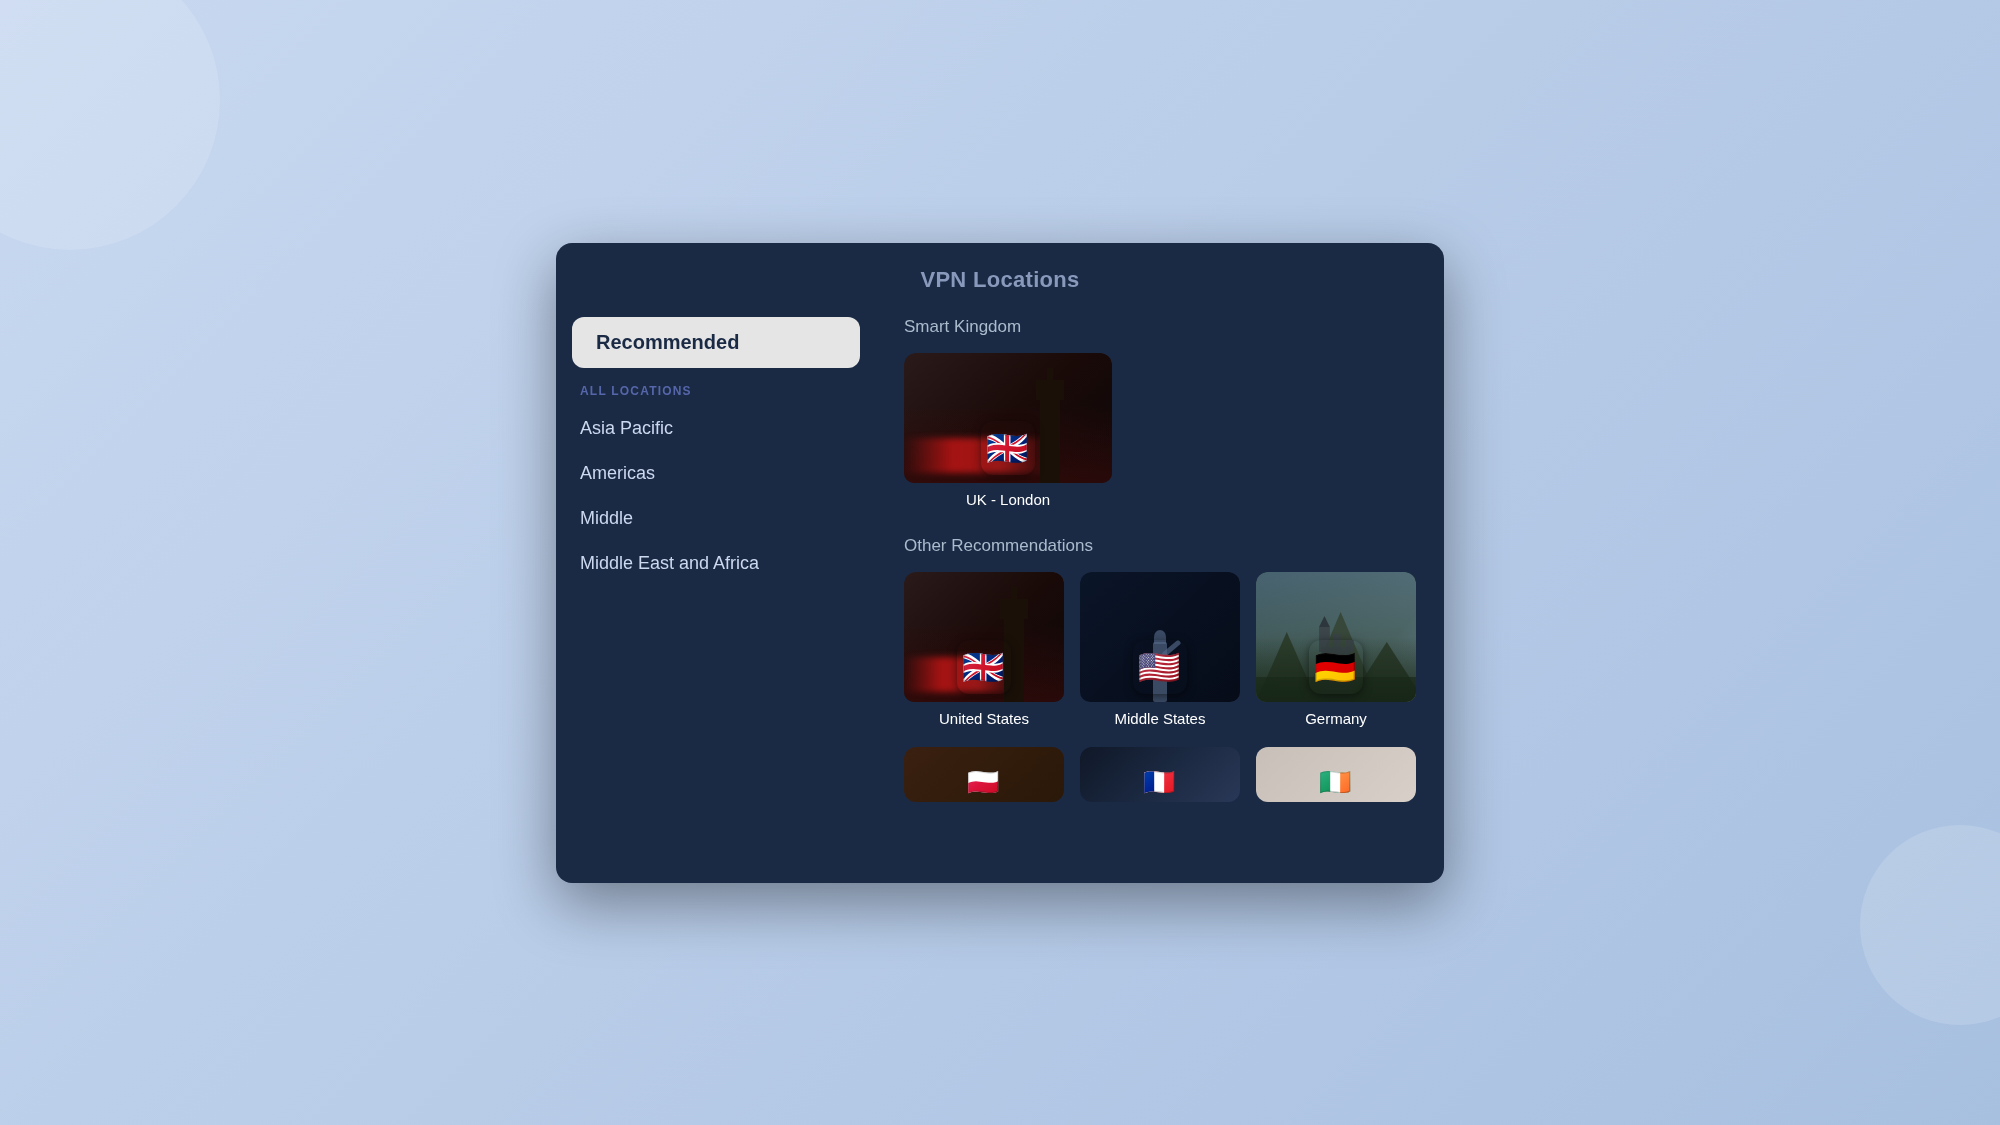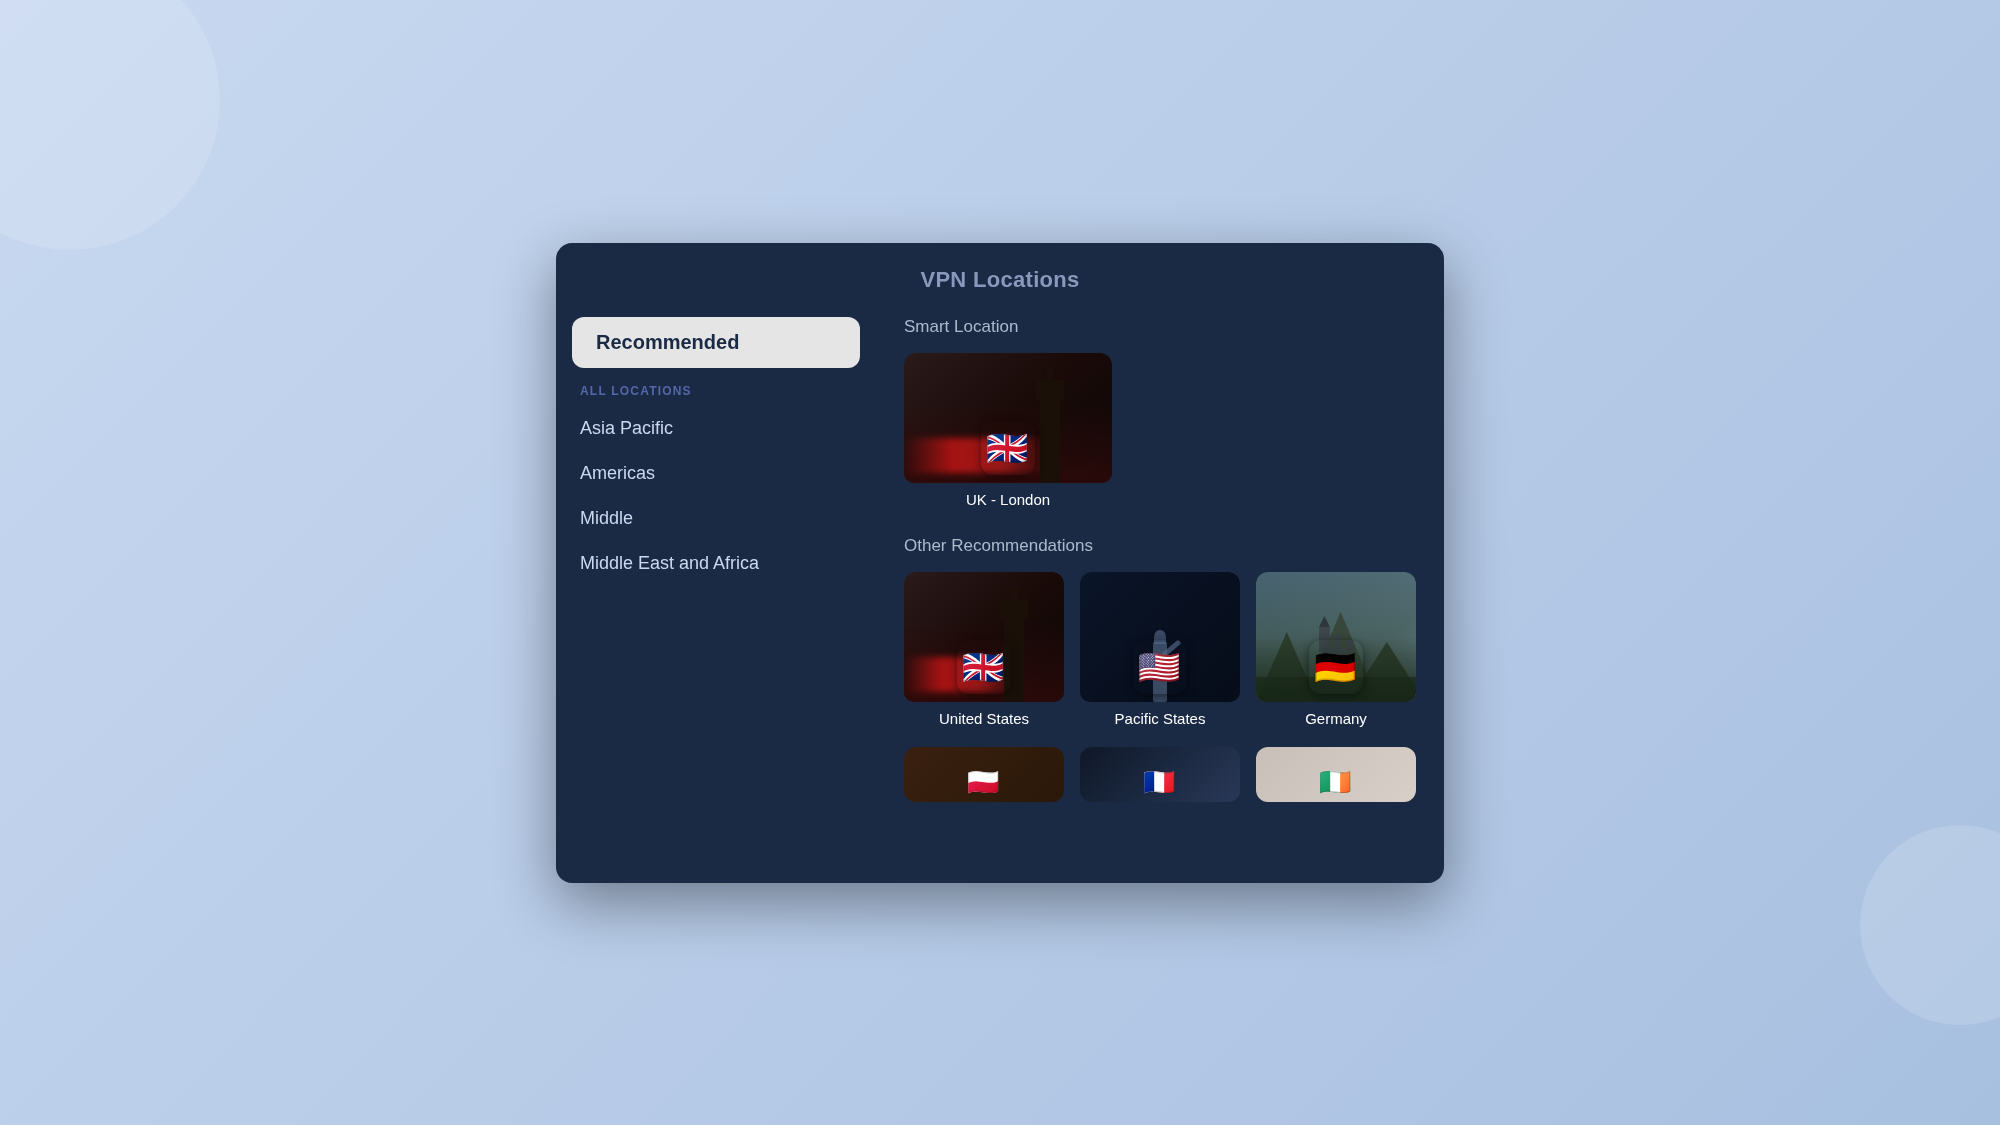--- a/index.html
+++ b/index.html
@@ -341,21 +341,21 @@
       <div class="sidebar-section-label">ALL LOCATIONS</div>
 
       <div class="sidebar-item">Asia Pacific</div>
       <div class="sidebar-item">Americas</div>
       <div class="sidebar-item">Middle</div>
       <div class="sidebar-item">Middle East and Africa</div>
     </div>
 
     <div class="main-content">
 
-      <div class="section-title">Smart Location</div>
+      <div class="section-title">Smart Kingdom</div>
 
       <div class="smart-location-card">
         <div class="card-image scene-london">
           <div class="red-bus"></div>
           <div class="big-ben"></div>
           <div class="flag-badge">🇬🇧</div>
         </div>
         <div class="card-label">UK - London</div>
       </div>
 
@@ -374,21 +374,21 @@
 
         <div class="location-card">
           <div class="card-image scene-usa">
             <div class="statue">
               <div class="statue-body"></div>
               <div class="statue-head"></div>
               <div class="statue-arm"></div>
             </div>
             <div class="flag-badge">🇺🇸</div>
           </div>
-          <div class="card-label">Pacific States</div>
+          <div class="card-label">Middle States</div>
         </div>
 
         <div class="location-card">
           <div class="card-image scene-germany">
             <svg class="mountains" viewBox="0 0 208 130" preserveAspectRatio="none">
               <defs>
                 <linearGradient id="skyGrad" x1="0" y1="0" x2="0" y2="1">
                   <stop offset="0%" stop-color="#6688aa" stop-opacity="0.6"></stop>
                   <stop offset="100%" stop-color="#3a5040" stop-opacity="0.8"></stop>
                 </linearGradient>

